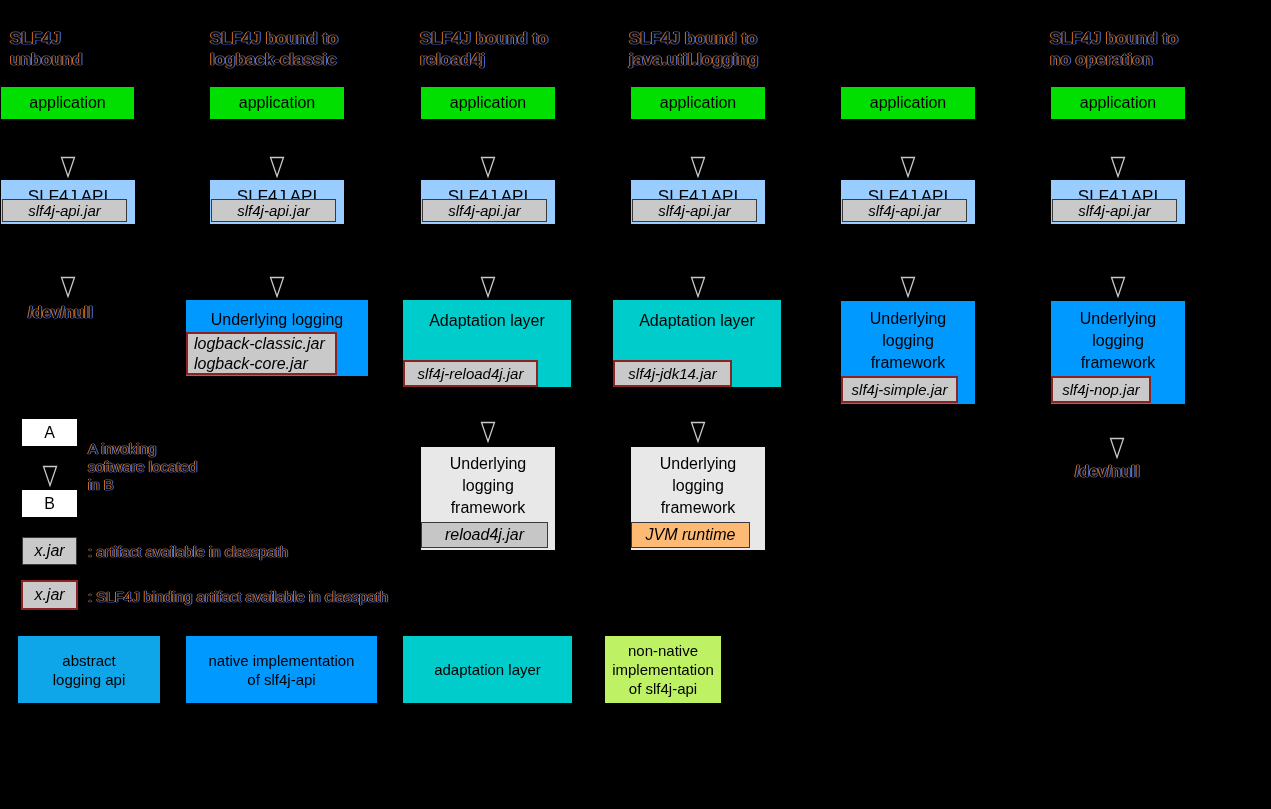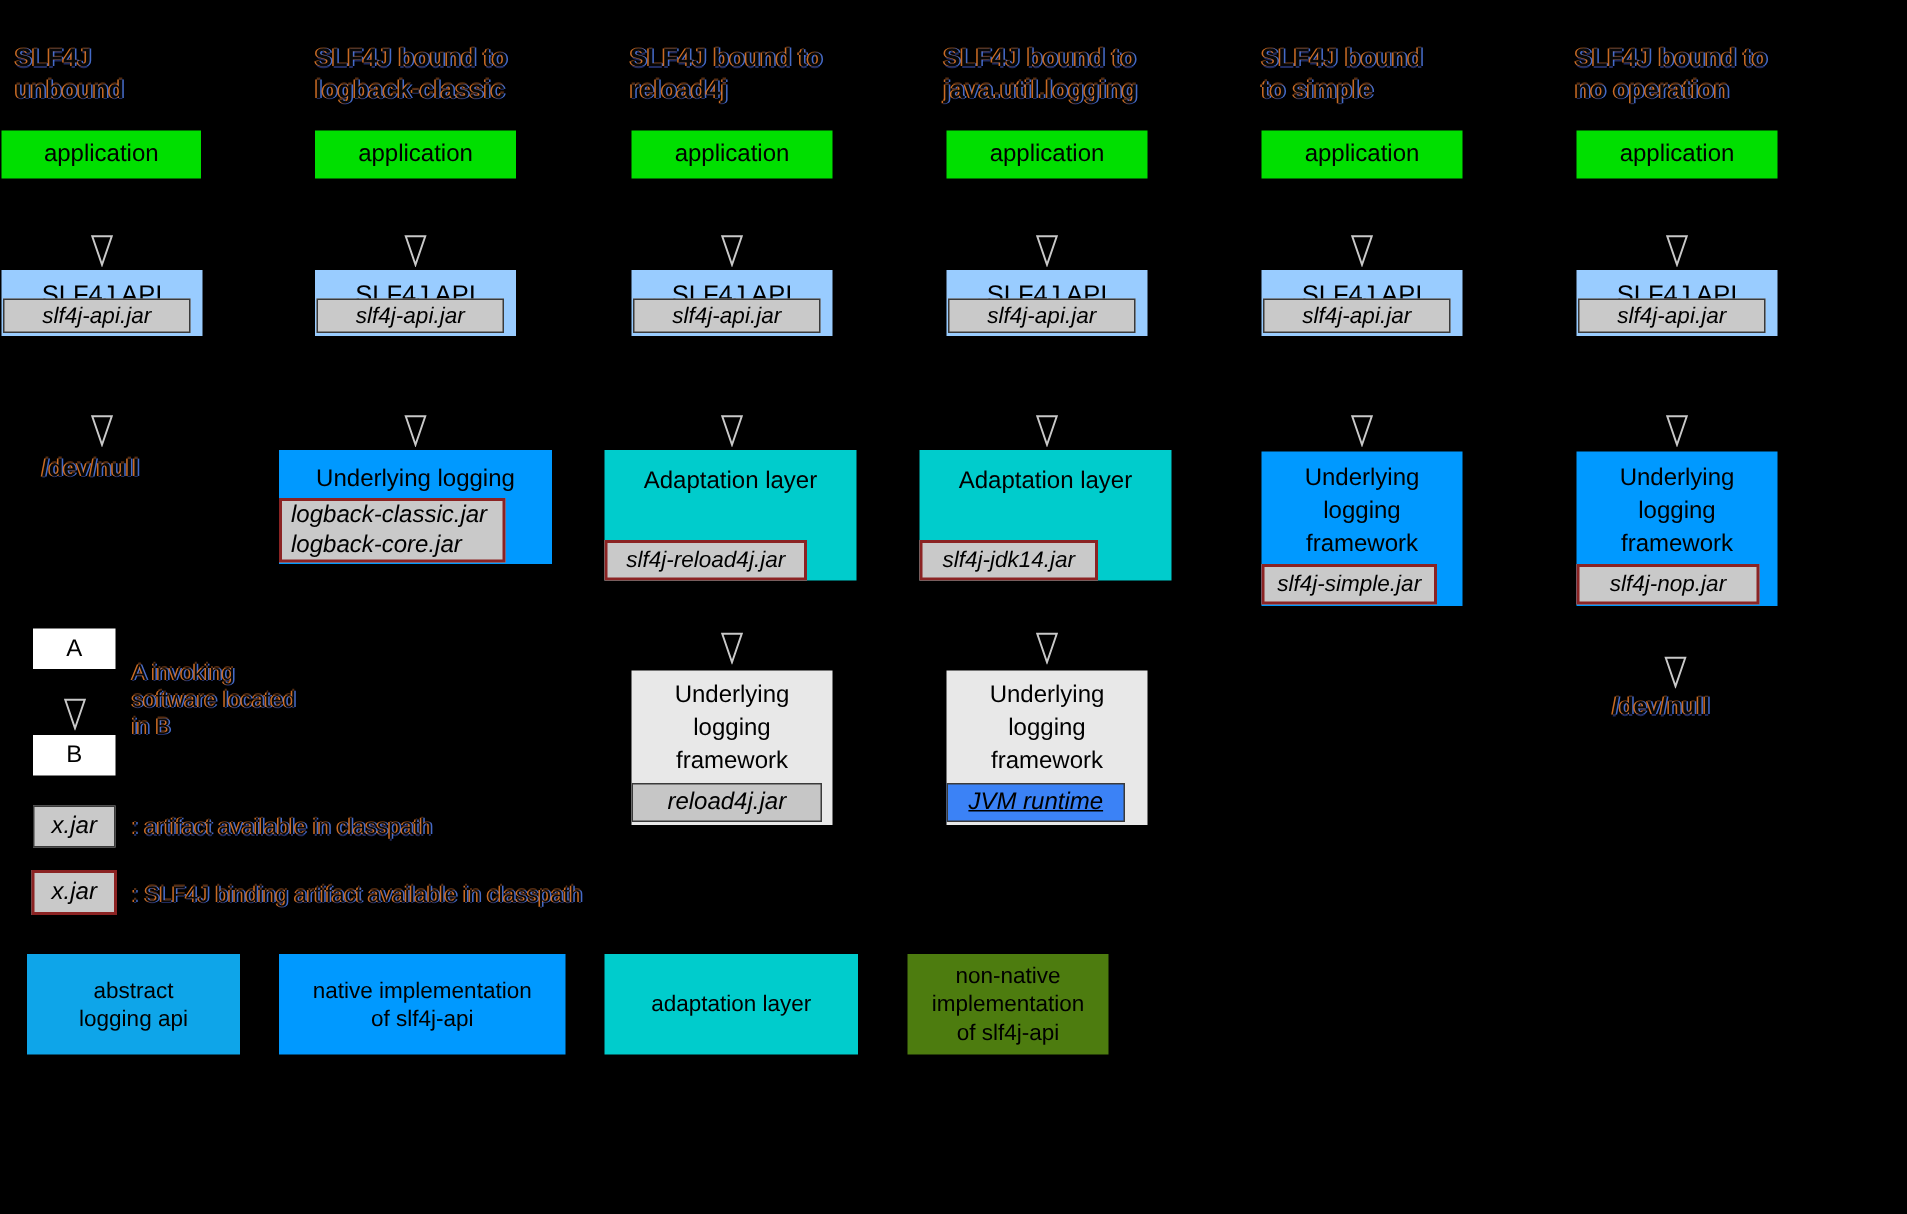--- a/index.html
+++ b/index.html
@@ -53,24 +53,20 @@
     <div>logback-classic</div>
   </div>
   <div class="hdr ghost" style="left:420px;top:28px">
     <div>SLF4J bound to</div>
     <div>reload4j</div>
   </div>
   <div class="hdr ghost" style="left:629px;top:28px">
     <div>SLF4J bound to</div>
     <div>java.util.logging</div>
   </div>
-  <div class="hdr ghost" style="left:841px;top:28px">
-    <div>SLF4J bound</div>
-    <div>to simple</div>
-  </div>
   <div class="hdr ghost" style="left:1050px;top:28px">
     <div>SLF4J bound to</div>
     <div>no operation</div>
   </div>
 
   <div class="box app" style="left: 1px; top: 87px; width: 133px; background-color: rgb(0, 223, 0);">application</div>
   <div class="box app" style="left: 210px; top: 87px; width: 134px; background-color: rgb(0, 223, 0);">application</div>
   <div class="box app" style="left: 421px; top: 87px; width: 134px; background-color: rgb(0, 223, 0);">application</div>
   <div class="box app" style="left: 631px; top: 87px; width: 134px; background-color: rgb(0, 223, 0);">application</div>
   <div class="box app" style="left: 841px; top: 87px; width: 134px; background-color: rgb(0, 223, 0);">application</div>
@@ -170,21 +166,21 @@
     </div>
     <div class="jar binding" style="left: 0px; bottom: 1px; width: 117px; height: 27px; background-color: rgb(201, 201, 201); border-color: rgb(139, 35, 35);">slf4j-simple.jar</div>
   </div>
 
   <div class="box" style="left: 1051px; top: 301px; width: 134px; height: 103px; background-color: rgb(0, 153, 255);">
     <div class="lbl" style="margin-top:7px;line-height:22px">
       <div>Underlying</div>
       <div>logging</div>
       <div>framework</div>
     </div>
-    <div class="jar binding" style="left: 0px; bottom: 1px; width: 122px; height: 27px; background-color: rgb(201, 201, 201); border-color: rgb(139, 35, 35);">slf4j-nop.jar</div>
+    <div class="jar binding" style="left: 0px; bottom: 1px; width: 100px; height: 27px; background-color: rgb(201, 201, 201); border-color: rgb(139, 35, 35);">slf4j-nop.jar</div>
   </div>
 
   <div class="arr" style="left:480px;top:421px"><svg width="16" height="22">
         <polygon points="1.5,1.5 14.5,1.5 8,20.5" fill="none" stroke="#c8c8c8" stroke-width="1.3"></polygon>
       </svg></div>
   <div class="arr" style="left:690px;top:421px"><svg width="16" height="22">
         <polygon points="1.5,1.5 14.5,1.5 8,20.5" fill="none" stroke="#c8c8c8" stroke-width="1.3"></polygon>
       </svg></div>
 
   <div class="box" style="left: 421px; top: 447px; width: 134px; height: 103px; background-color: rgb(232, 232, 232);">
@@ -195,21 +191,21 @@
     </div>
     <div class="jar" style="left: 0px; bottom: 2px; width: 127px; height: 26px; font-size: 16px; background-color: rgb(198, 198, 198);">reload4j.jar</div>
   </div>
 
   <div class="box" style="left: 631px; top: 447px; width: 134px; height: 103px; background-color: rgb(232, 232, 232);">
     <div class="lbl" style="margin-top:6px;line-height:22px">
       <div>Underlying</div>
       <div>logging</div>
       <div>framework</div>
     </div>
-    <div class="jar" style="left: 0px; bottom: 2px; width: 119px; height: 26px; font-size: 16px; background-color: #3b82f6; text-decoration: underline;">JVM runtime</div>
+    <div class="jar" style="left: 0px; bottom: 2px; width: 119px; height: 26px; font-size: 16px; background-color: #fdba74;">JVM runtime</div>
   </div>
 
   <div class="arr" style="left:1109px;top:437px"><svg width="16" height="22">
         <polygon points="1.5,1.5 14.5,1.5 8,20.5" fill="none" stroke="#c8c8c8" stroke-width="1.3"></polygon>
       </svg></div>
   <div class="sink ghost" style="left:1075px;top:463px">/dev/null</div>
 
   <div class="legendbox" style="left: 22px; top: 419px; width: 55px; height: 27px; font-size: 16px; background-color: rgb(255, 255, 255);">A</div>
   <div class="arr" style="left:42px;top:465px"><svg width="16" height="22">
         <polygon points="1.5,1.5 14.5,1.5 8,20.5" fill="none" stroke="#c8c8c8" stroke-width="1.3"></polygon>
@@ -231,19 +227,19 @@
     <div>abstract</div>
     <div>logging api</div>
   </div>
   <div class="clegend" style="left: 186px; width: 191px; background-color: rgb(0, 153, 255);">
     <div>native implementation</div>
     <div>of slf4j-api</div>
   </div>
   <div class="clegend" style="left: 403px; width: 169px; background-color: rgb(0, 204, 204);">
     <div>adaptation layer</div>
   </div>
-  <div class="clegend" style="left: 605px; width: 134px; background-color: #4d7c0f;">
+  <div class="clegend" style="left: 605px; width: 116px; background-color: #bef264;">
     <div>non-native</div>
     <div>implementation</div>
     <div>of slf4j-api</div>
   </div>
 
 </div>
 
 </body></html>

